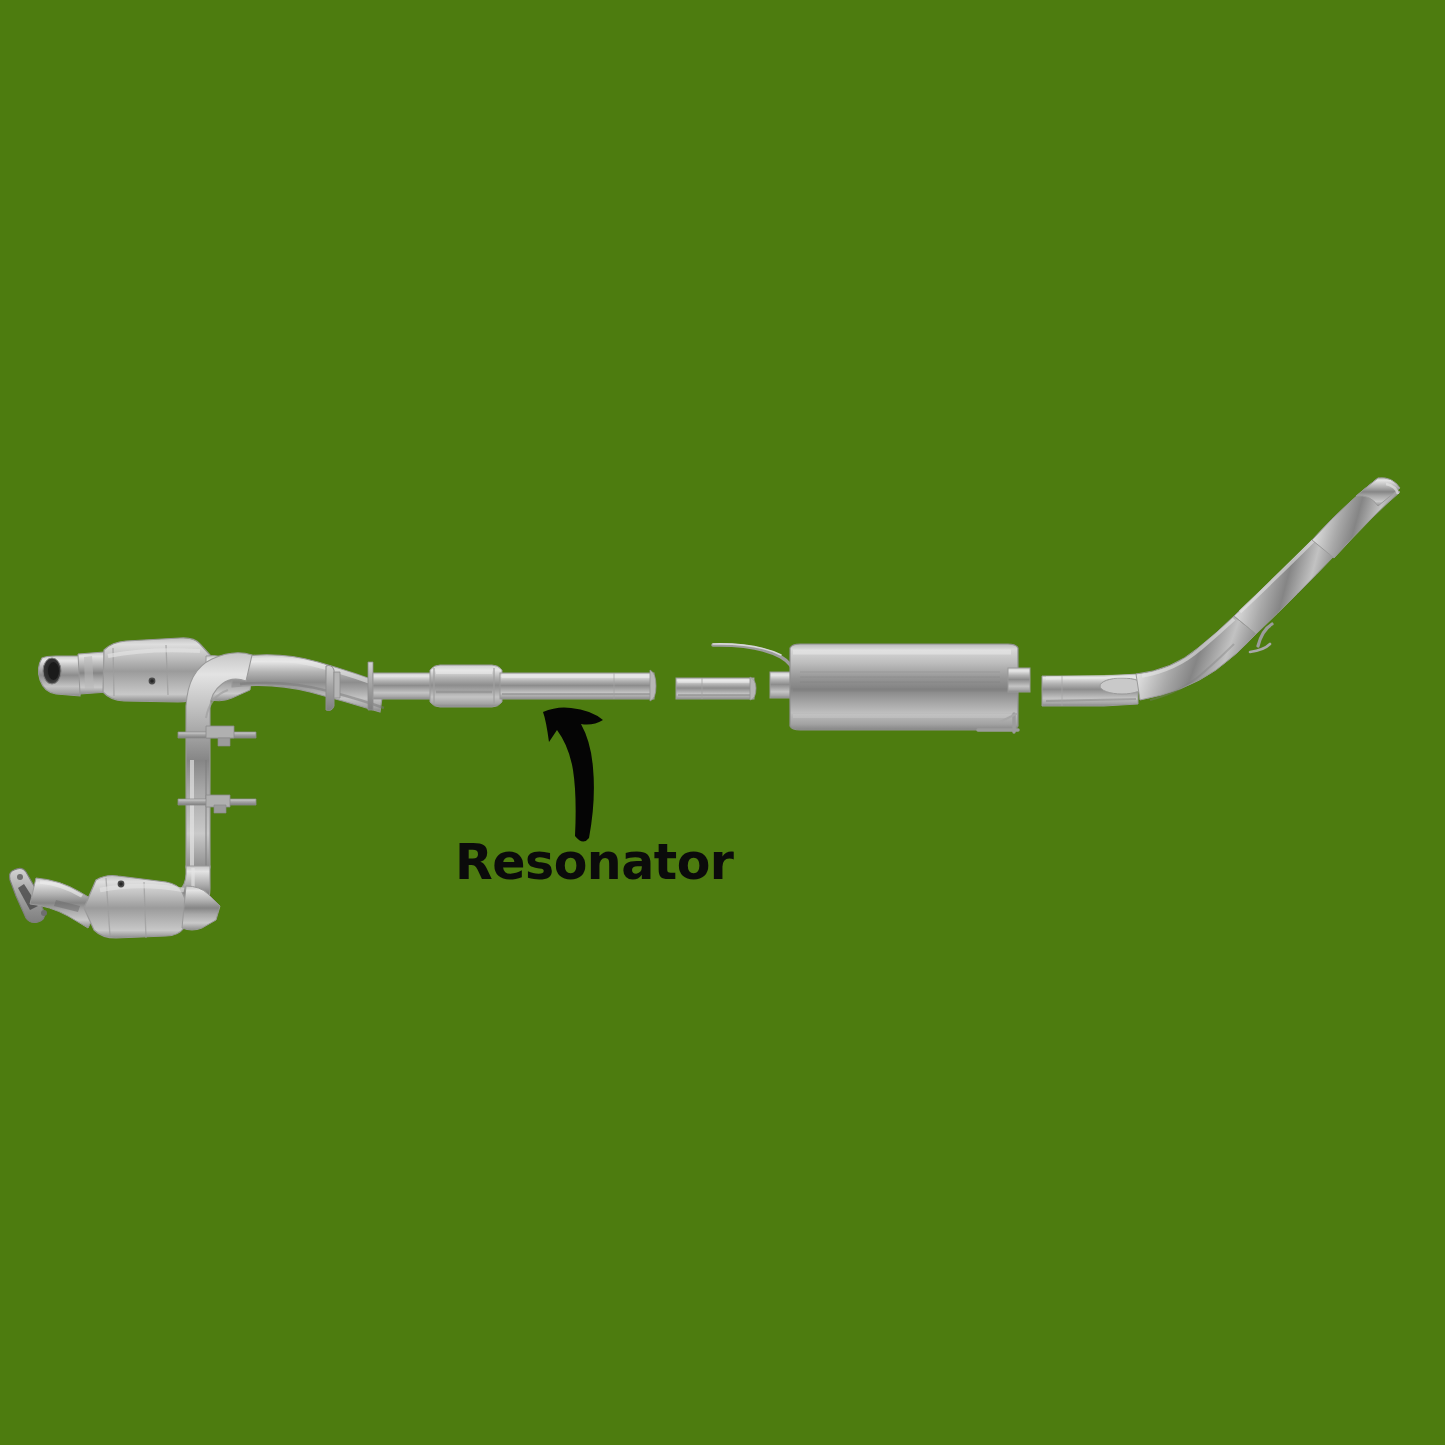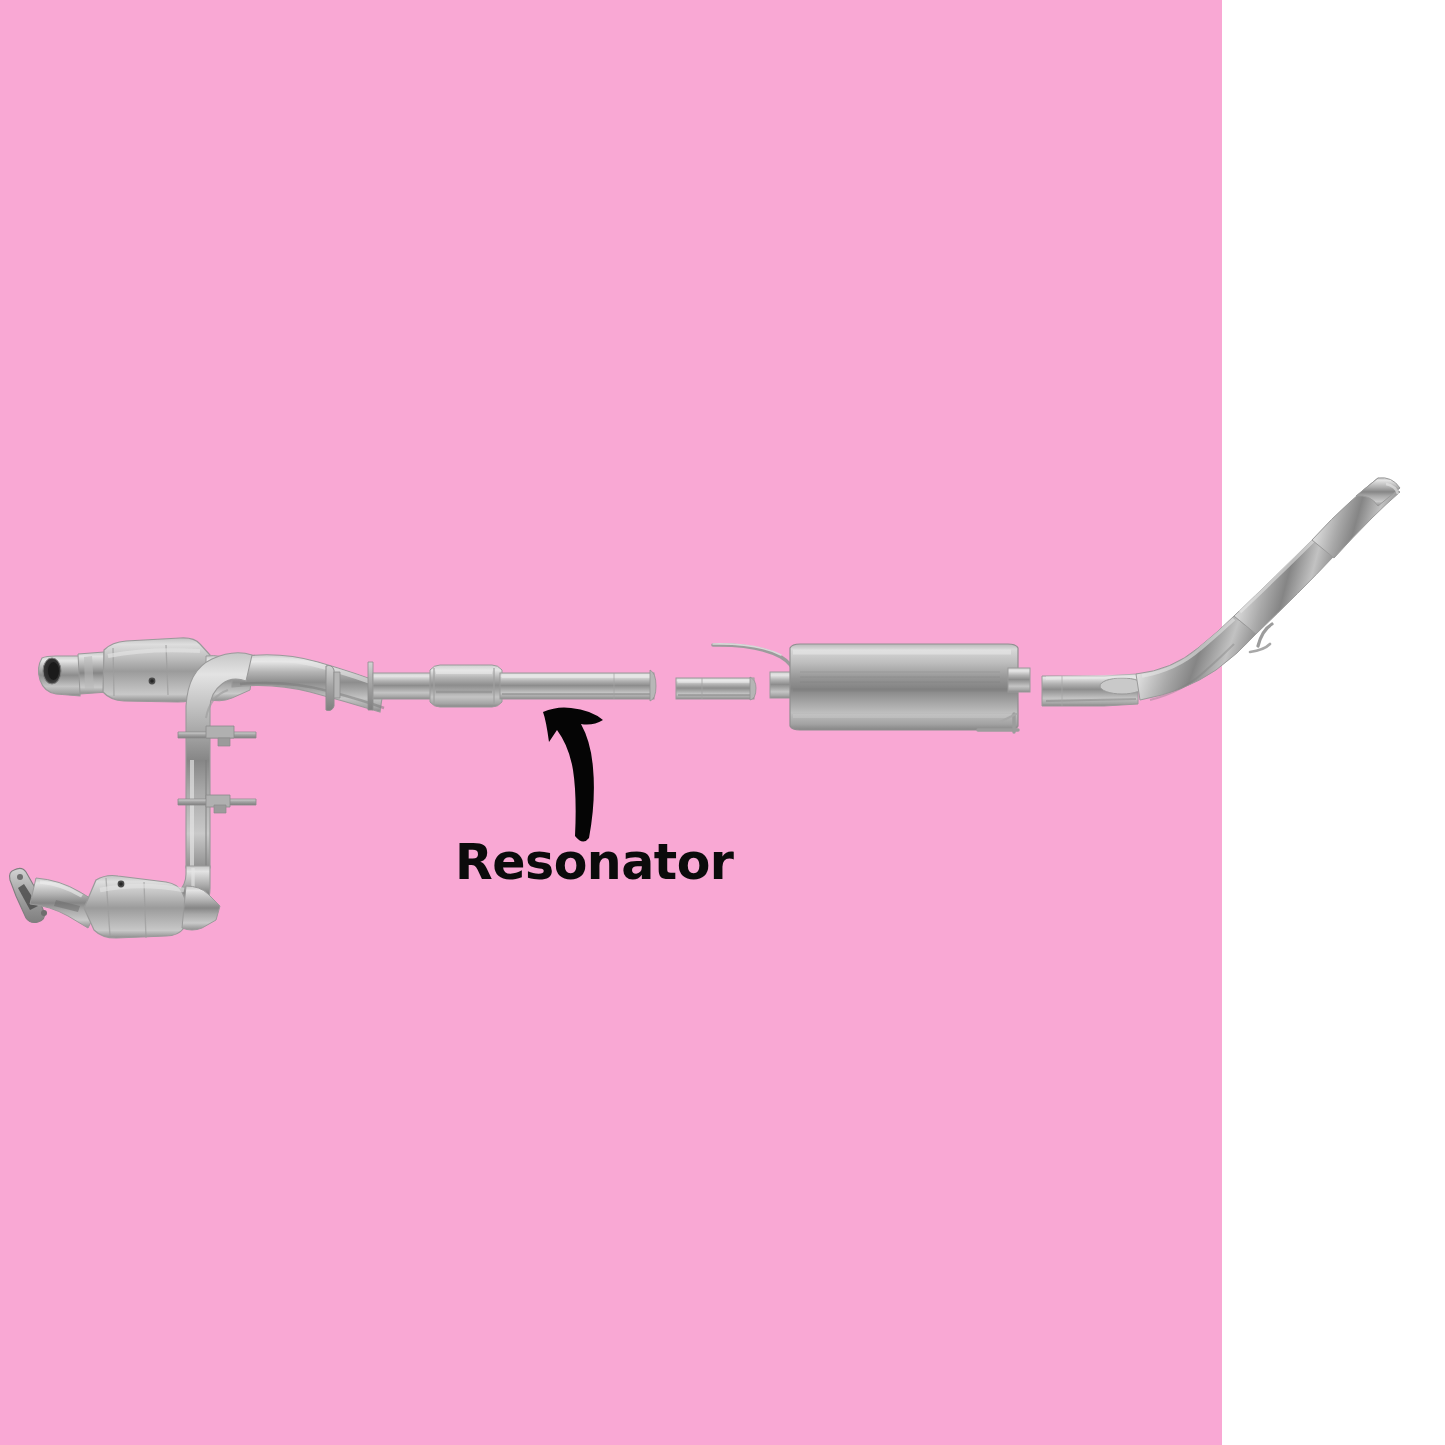--- a/index.html
+++ b/index.html
@@ -1,21 +1,21 @@
 <!DOCTYPE html>
 <html><head>
 <meta charset="utf-8">
 <style>
   html,body{margin:0;padding:0;background:#ffffff;}
   body{
     width:1445px;height:1445px;overflow:hidden;
     font-family:"Liberation Sans",sans-serif;
     position:relative;
   }
-  #stage{position:absolute;left:0;top:0;width:1222px;height:1445px;background:#f9a8d4;}
+  #stage{position:absolute;left:0;top:0;width:1445px;height:1445px;background:#4d7c0f;}
   #diagram{position:absolute;left:0;top:0;width:1445px;height:1445px;}
   .label-text{
     position:absolute;
     left:455px; top:838px;
     font-family:"DejaVu Sans","Liberation Sans",sans-serif;
     font-weight:700;
     font-size:49px;
     letter-spacing:-0.5px;
     color:#0b0b0b;
     white-space:nowrap;

